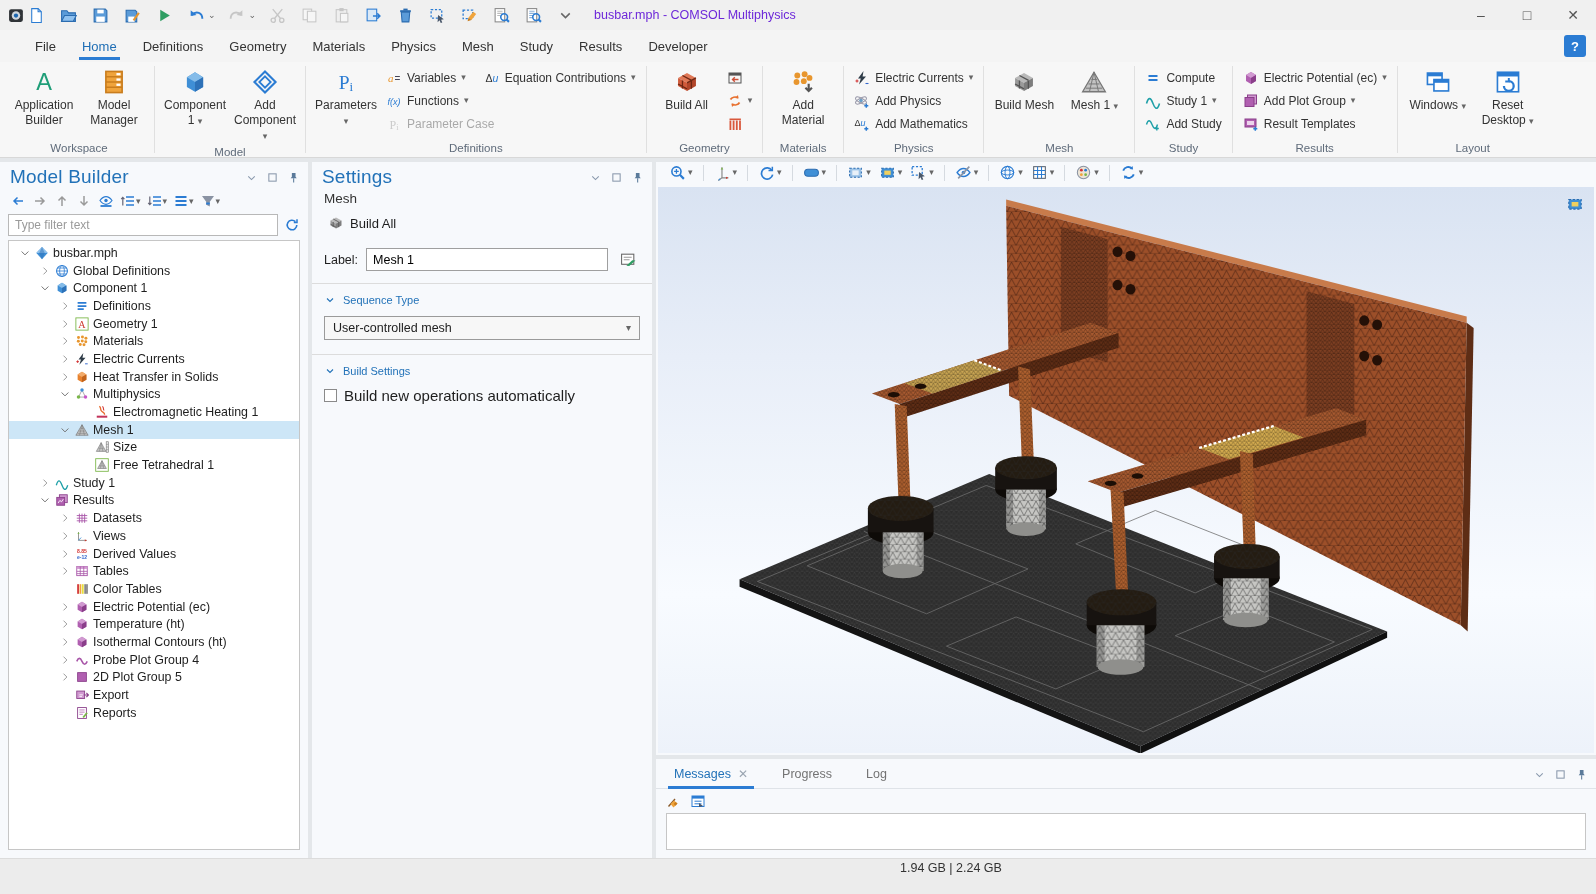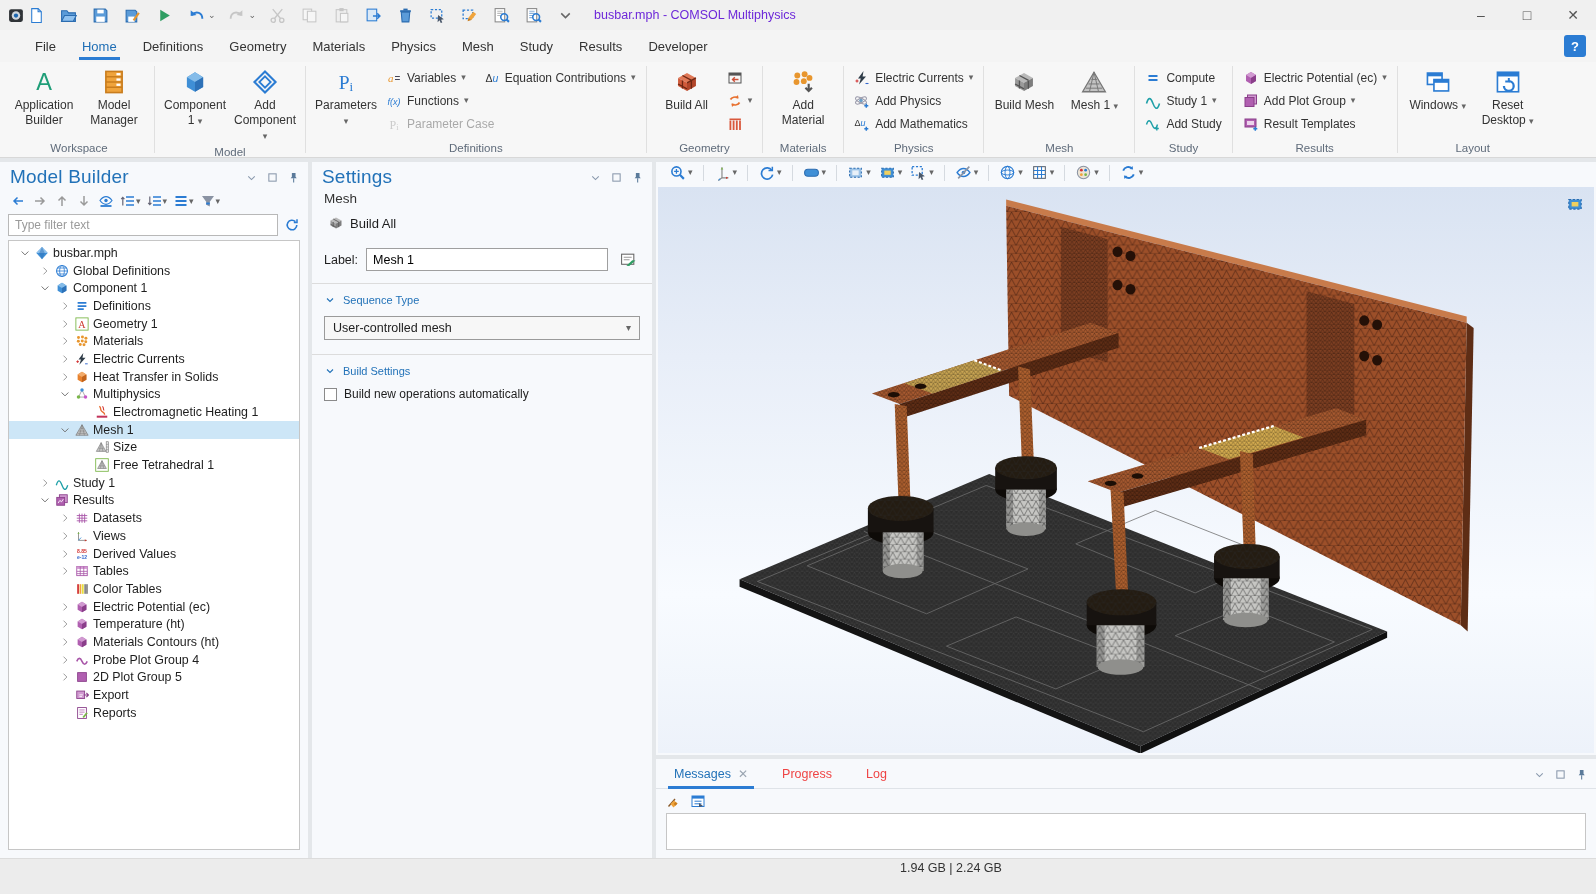--- a/index.html
+++ b/index.html
@@ -71,37 +71,37 @@
   .st-buildall { display:flex; align-items:center; gap:6px; padding:3px 4px; border-radius:3px; width:fit-content; }
   .st-label-row { display:flex; align-items:center; gap:8px; margin:14px 0 12px; }
   .st-input { flex:1; height:23px; border:1px solid #9f9f9f; background:#fff; font-size:12.5px; padding:0 6px;
     font-family:"Liberation Sans",sans-serif; }
   .st-iconbtn { width:24px; height:23px; display:flex; align-items:center; justify-content:center; border:1px solid transparent; border-radius:3px; }
   .st-hr { height:1px; background:#dcdcdc; margin:0 -12px; }
   .st-section { display:flex; align-items:center; gap:7px; color:#2272b8; font-size:11px; margin:10px 0; }
   .st-select { width:100%; height:24px; border:1px solid #9a9a9a; background:#f7f7f7; display:flex; align-items:center;
     padding:0 8px; font-size:12.5px; color:#222; margin-bottom:14px; }
   .st-select .caret { margin-left:auto; font-size:10px; }
-  .chk-row { display:flex; align-items:center; gap:7px; font-size:12px; margin-top:2px; }
+  .chk-row { display:flex; align-items:center; gap:7px; font-size:15px; margin-top:2px; }
   .chk { width:13px; height:13px; border:1px solid #8a8a8a; background:#fff; }
 
   
   .gx { flex:1; display:flex; flex-direction:column; gap:0; background:transparent; }
   .gx-top { background:#f7f9fc; height:596px; display:flex; flex-direction:column; }
   .gx-toolbar { display:flex; align-items:center; gap:2px; padding:0 8px 4px 10px; }
   .gx-toolbar .tbtn { display:flex; align-items:center; gap:2px; padding:2px 3px; border-radius:3px; }
   .gx-toolbar .gsep { width:1px; height:16px; background:#d5dae0; margin:0 5px; }
   .viewport { flex:1; position:relative; margin:0 2px 2px; overflow:hidden;
     background:linear-gradient(180deg,#d9e3f2 0%,#e8eef8 30%,#f8fbff 72%,#edf2fa 100%); }
   .snap { position:absolute; top:8px; right:10px; }
 
   
   .msg { height:100px; background:#f7f9fc; display:flex; flex-direction:column; }
   .msg-tabs { display:flex; align-items:center; padding:2px 8px 0 12px; border-bottom:1px solid #dfe3e8; position:relative; }
-  .msg-tab { padding:6px 6px 7px; font-size:12.5px; color:#ef4444; margin-right:22px; position:relative; display:flex; gap:7px; align-items:center; }
+  .msg-tab { padding:6px 6px 7px; font-size:12.5px; color:#737373; margin-right:22px; position:relative; display:flex; gap:7px; align-items:center; }
   .msg-tab.active { color:#2272b8; }
   .msg-tab.active::after { content:""; position:absolute; left:0; right:0; bottom:-1px; height:3px; background:#2b7cd3; }
   .msg-tab .x { color:#9aa5b1; font-size:12px; }
   .msg-chrome { margin-left:auto; display:flex; gap:8px; color:#7a8aa0; }
   .msg-toolbar { display:flex; gap:8px; padding:4px 10px 2px; }
   .msg-box { flex:1; background:#fff; border:1px solid #c6c6c6; margin:2px 10px 8px; }
 
   
   .statusbar { height:36px; background:#ececec; border-top:1px solid #dcdcdc; position:relative; }
   .mem { position:absolute; left:900px; top:2px; font-size:12.5px; color:#333; }
@@ -1130,21 +1130,21 @@
               <path d="M6 3.5l4.5 4.5L6 12.5" fill="none" stroke="#9a9a9a" stroke-width="1.3"></path>
             </svg>
           </span>
           <span class="tico">
             <svg width="14" height="14" viewBox="0 0 16 16">
               <path d="M3 5l5-3 5 3v6l-5 3-5-3z" fill="#b05fb0"></path>
               <path d="M3 5l5 3 5-3-5-3z" fill="#d19ad1"></path>
               <path d="M8 8l5-3v6l-5 3z" fill="#8a3f8a"></path>
             </svg>
           </span>
-          <span class="tlbl">Materials Contours (ht)</span>
+          <span class="tlbl">Isothermal Contours (ht)</span>
         </div>
         <div class="trow" style="padding-left: 48px;">
           <span class="texp">
             <svg width="12" height="12" viewBox="0 0 16 16">
               <path d="M6 3.5l4.5 4.5L6 12.5" fill="none" stroke="#9a9a9a" stroke-width="1.3"></path>
             </svg>
           </span>
           <span class="tico">
             <svg width="14" height="14" viewBox="0 0 16 16">
               <path d="M2 9.5c2-4.5 4-4.5 6 0s4 4.5 6 0" stroke="#a855a8" fill="none" stroke-width="1.8"></path>

